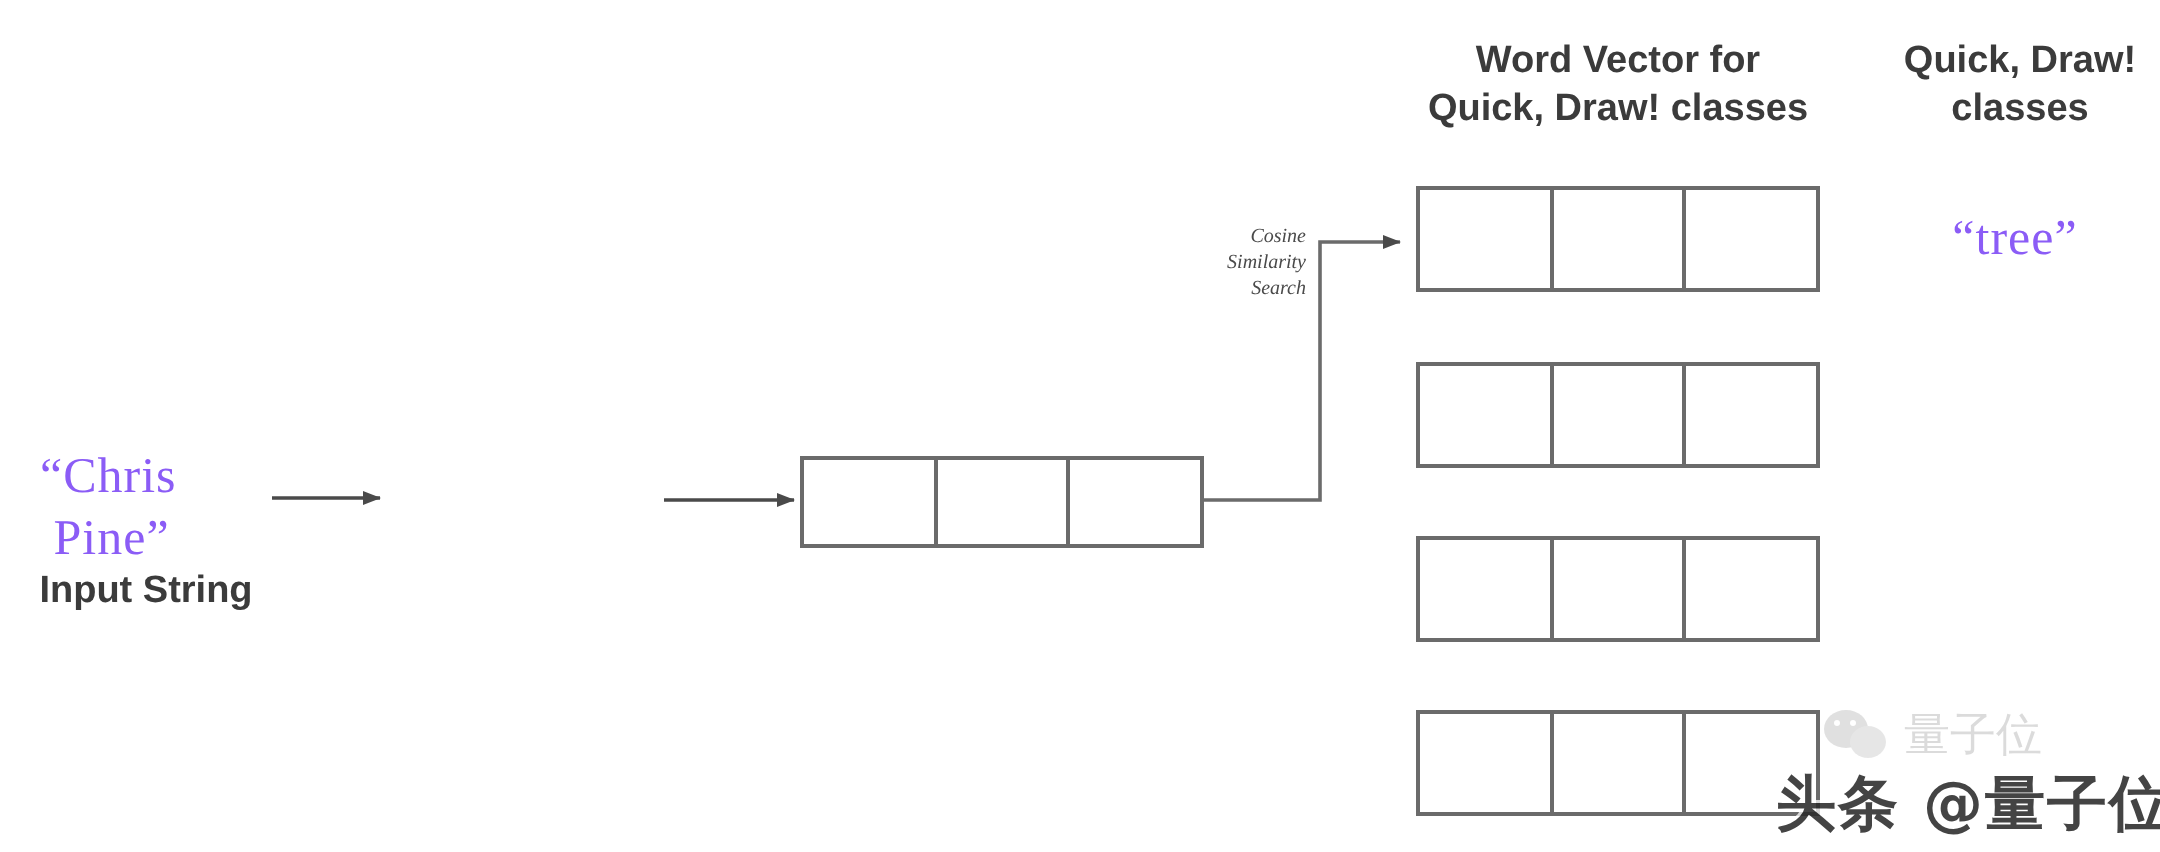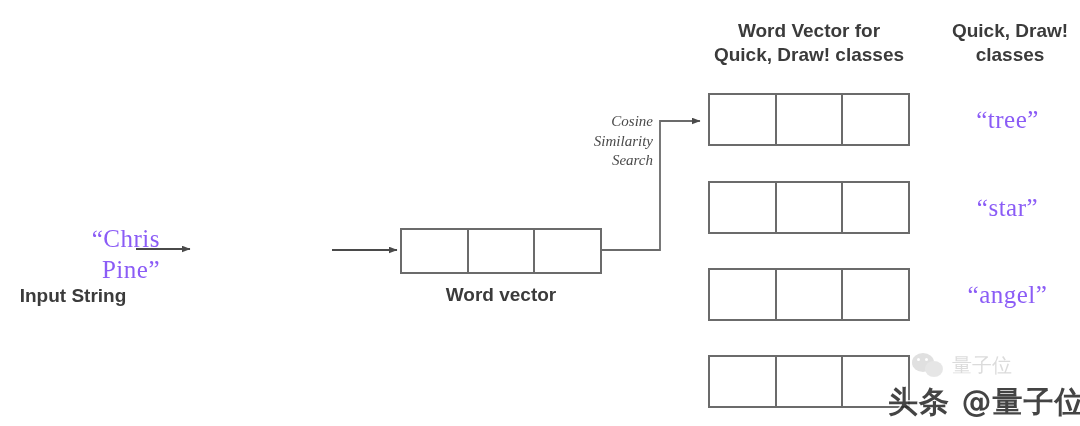--- a/index.html
+++ b/index.html
@@ -33,21 +33,21 @@
     font-size: 19px;
     color: #3b3b3b;
     line-height: 1.28;
     text-align: center;
     white-space: pre-line;
   }
   .ital-serif {
     position: absolute;
     font-family: "Liberation Serif", serif;
     font-style: italic;
-    font-size: 15px;
+    font-size: 10px;
     color: #4a4a4a;
     line-height: 1.3;
     white-space: pre-line;
   }
 
   
   .vec-box {
     position: absolute;
     display: flex;
     box-sizing: border-box;
@@ -74,21 +74,21 @@
   
   .wm-badge {
     position: absolute;
     display: flex;
     align-items: center;
     gap: 6px;
     opacity: 0.30;
   }
   .wm-badge-text {
     font-family: "DejaVu Sans", sans-serif;
-    font-size: 20px;
+    font-size: 23px;
     color: #8a8a8a;
     white-space: nowrap;
   }
   .wm-wechat {
     position: relative;
     width: 34px; height: 26px;
   }
   .wm-wechat .b1, .wm-wechat .b2 {
     position: absolute;
     border-radius: 50%;
@@ -128,33 +128,32 @@
       </marker>
     </defs>
 
     <line x1="136" y1="249" x2="190" y2="249" stroke="#4a4a4a" stroke-width="1.8" marker-end="url(#arrowhead)"></line>
 
     <line x1="332" y1="250" x2="397" y2="250" stroke="#4a4a4a" stroke-width="1.8" marker-end="url(#arrowhead)"></line>
 
     <path d="M 602 250 L 660 250 L 660 121 L 700 121" fill="none" stroke="#6b6b6b" stroke-width="1.8" marker-end="url(#arrowhead)"></path>
   </svg>
 
-  <div class="mono-label" style="left:20px; top:224px; width:140px; text-align:right;">“Chris
+  <div class="mono-label" style="left:20px; top:224px; width:140px; text-align:left;">“Chris
  Pine”</div>
 
   <div class="bold-serif" style="left:2px; top:284px; width:142px;">Input String</div>
 
 
   <div class="vec-box" style="left:400px; top:228px; width:202px; height:46px;">
     <div class="vec-cell"></div>
     <div class="vec-cell"></div>
     <div class="vec-cell"></div>
   </div>
 
-  <div class="bold-serif" style="left:400px; top:283px; width:202px;">Word vector</div>
 
   <div class="ital-serif" style="left:560px; top:112px; width:93px; text-align:right;">Cosine
 Similarity
 Search</div>
 
   <div class="bold-serif" style="left:699px; top:19px; width:220px;">Word Vector for
 Quick, Draw! classes</div>
 
   <div class="bold-serif" style="left:935px; top:19px; width:150px;">Quick, Draw!
 classes</div>
@@ -164,28 +163,26 @@
     <div class="vec-cell"></div>
     <div class="vec-cell"></div>
   </div>
   <div class="mono-label" style="left:935px; top:105px; width:145px; text-align:center;">“tree”</div>
 
   <div class="vec-box" style="left:708px; top:181px; width:202px; height:53px;">
     <div class="vec-cell"></div>
     <div class="vec-cell"></div>
     <div class="vec-cell"></div>
   </div>
-  <div class="mono-label" style="left:935px; top:193px; width:145px; text-align:center;">“star”</div>
 
   <div class="vec-box" style="left:708px; top:268px; width:202px; height:53px;">
     <div class="vec-cell"></div>
     <div class="vec-cell"></div>
     <div class="vec-cell"></div>
   </div>
-  <div class="mono-label" style="left:935px; top:280px; width:145px; text-align:center;">“angel”</div>
 
   <div class="vec-box" style="left:708px; top:355px; width:202px; height:53px;">
     <div class="vec-cell"></div>
     <div class="vec-cell"></div>
     <div class="vec-cell"></div>
   </div>
 
   <div class="wm-badge" style="left:912px; top:352px;">
     <div class="wm-wechat">
       <div class="b1"></div>

